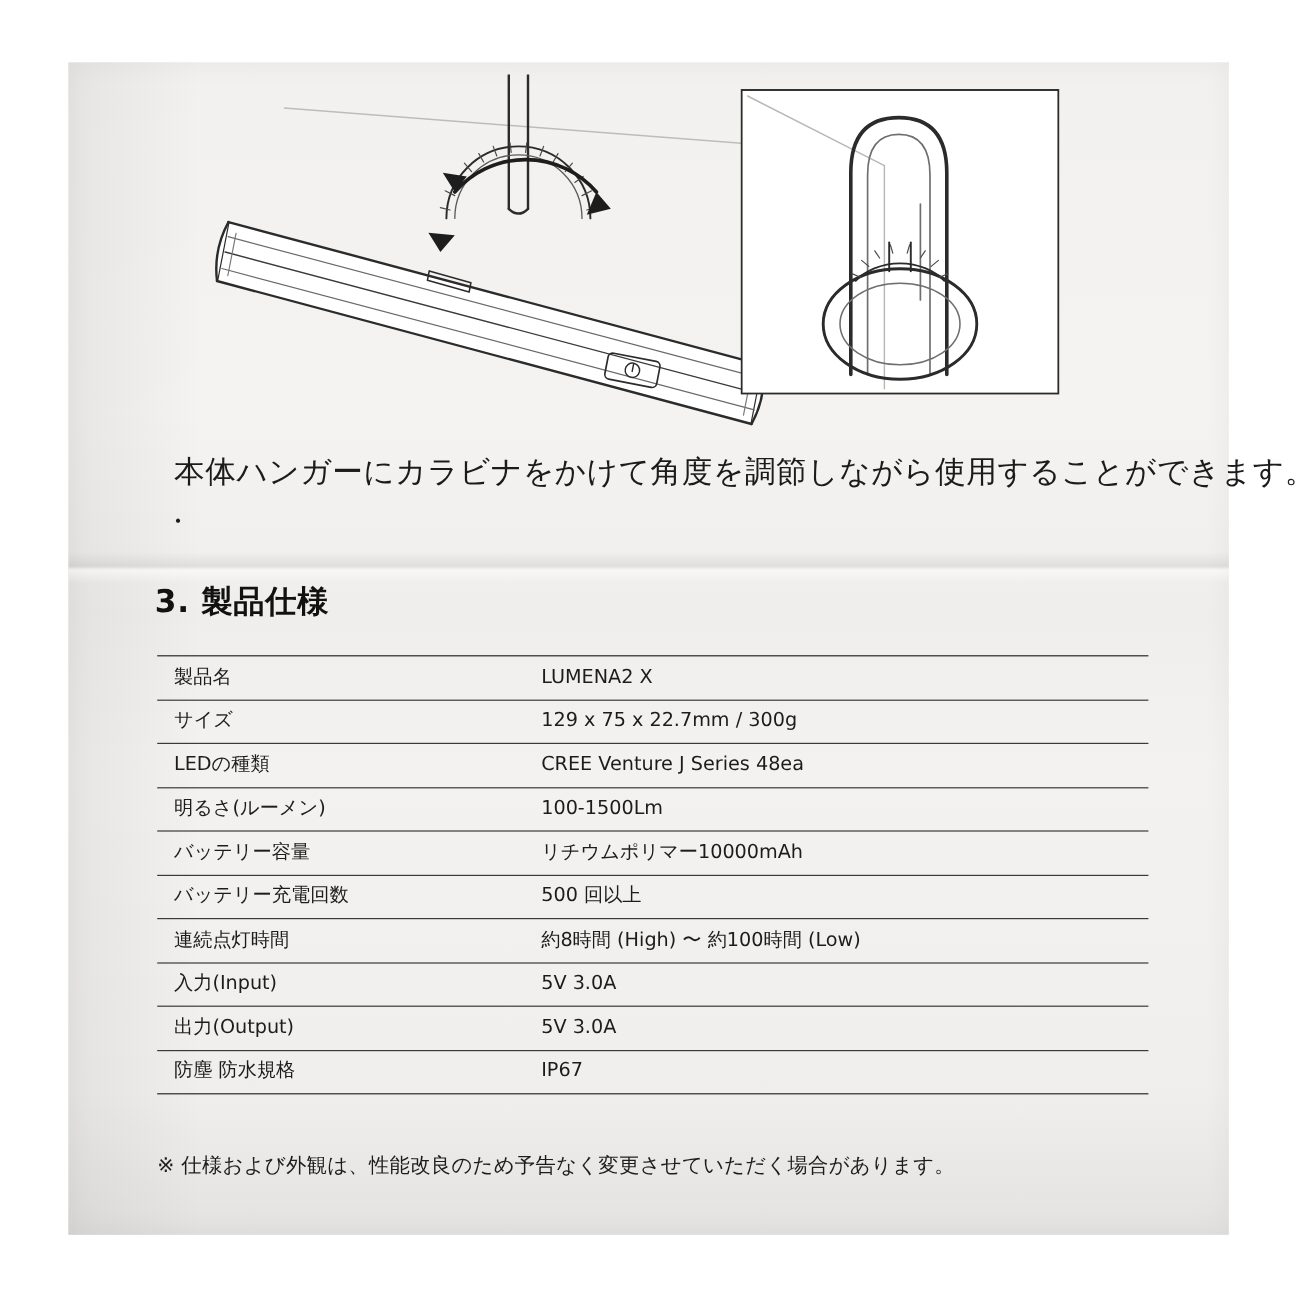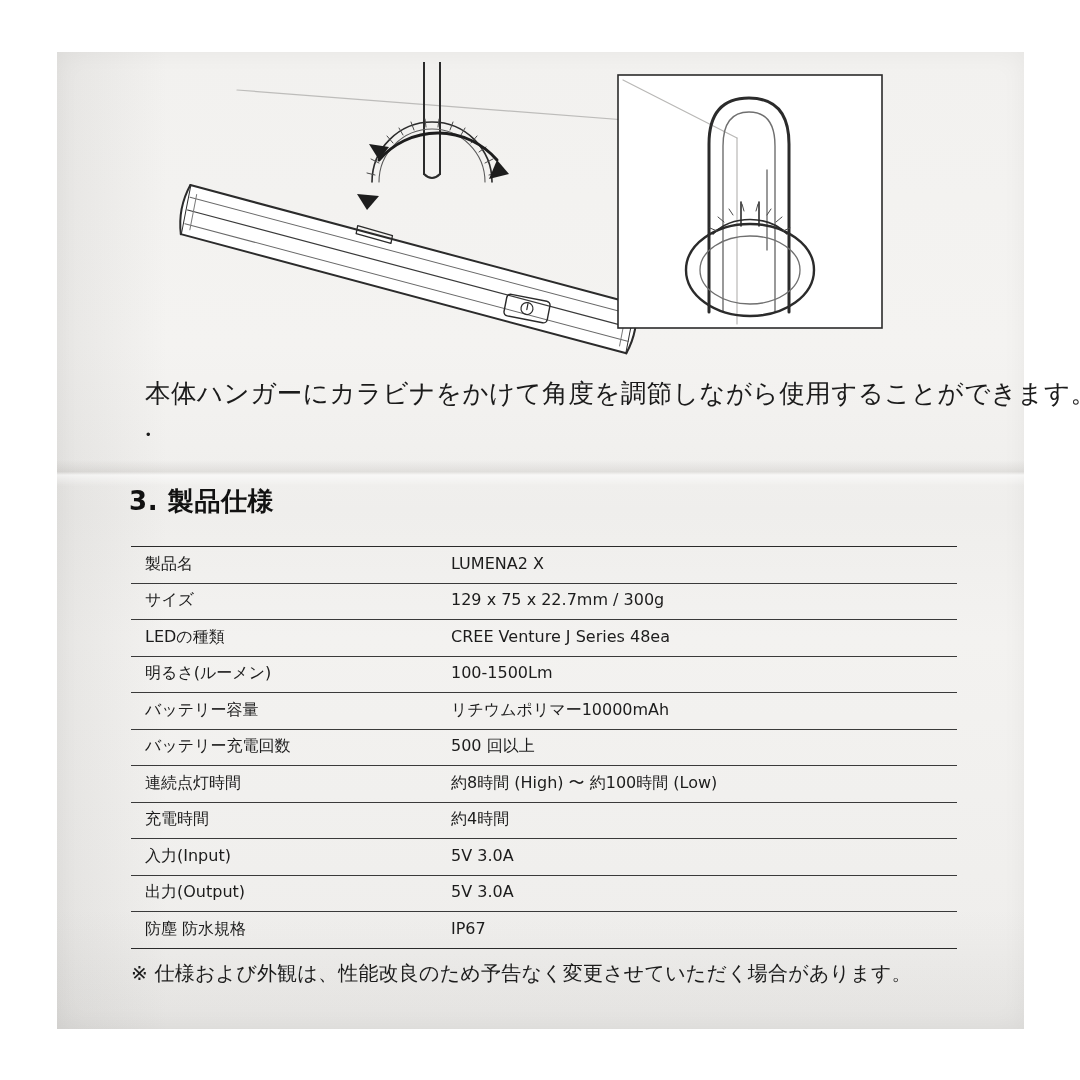--- a/index.html
+++ b/index.html
@@ -118,21 +118,21 @@
   }
   .spec-table tr:first-child td { border-top: 1.6px solid #2a2a2a; }
   .spec-table tr:last-child td { border-bottom: 1.6px solid #2a2a2a; }
   .spec-table td.k { width: 300px; padding-left: 14px; }
   .spec-table td.v { padding-left: 6px; }
 
   .note {
     position: absolute;
     left: 74px;
     top: 908px;
-    font-size: 20px;
+    font-size: 17px;
     color: #1c1c1c;
     font-family: "DejaVu Sans", sans-serif;
     letter-spacing: 0.2px;
     white-space: nowrap;
   }
 </style>
 </head>
 <body>
 
 <div class="page">
@@ -261,24 +261,20 @@
         </tr>
         <tr>
           <td class="k">バッテリー充電回数</td>
           <td class="v">500 回以上</td>
         </tr>
         <tr>
           <td class="k">連続点灯時間</td>
           <td class="v">約8時間 (High) 〜 約100時間 (Low)</td>
         </tr>
         <tr>
-          <td class="k">充電時間</td>
-          <td class="v">約4時間</td>
-        </tr>
-        <tr>
           <td class="k">入力(Input)</td>
           <td class="v">5V 3.0A</td>
         </tr>
         <tr>
           <td class="k">出力(Output)</td>
           <td class="v">5V 3.0A</td>
         </tr>
         <tr>
           <td class="k">防塵 防水規格</td>
           <td class="v">IP67</td>

